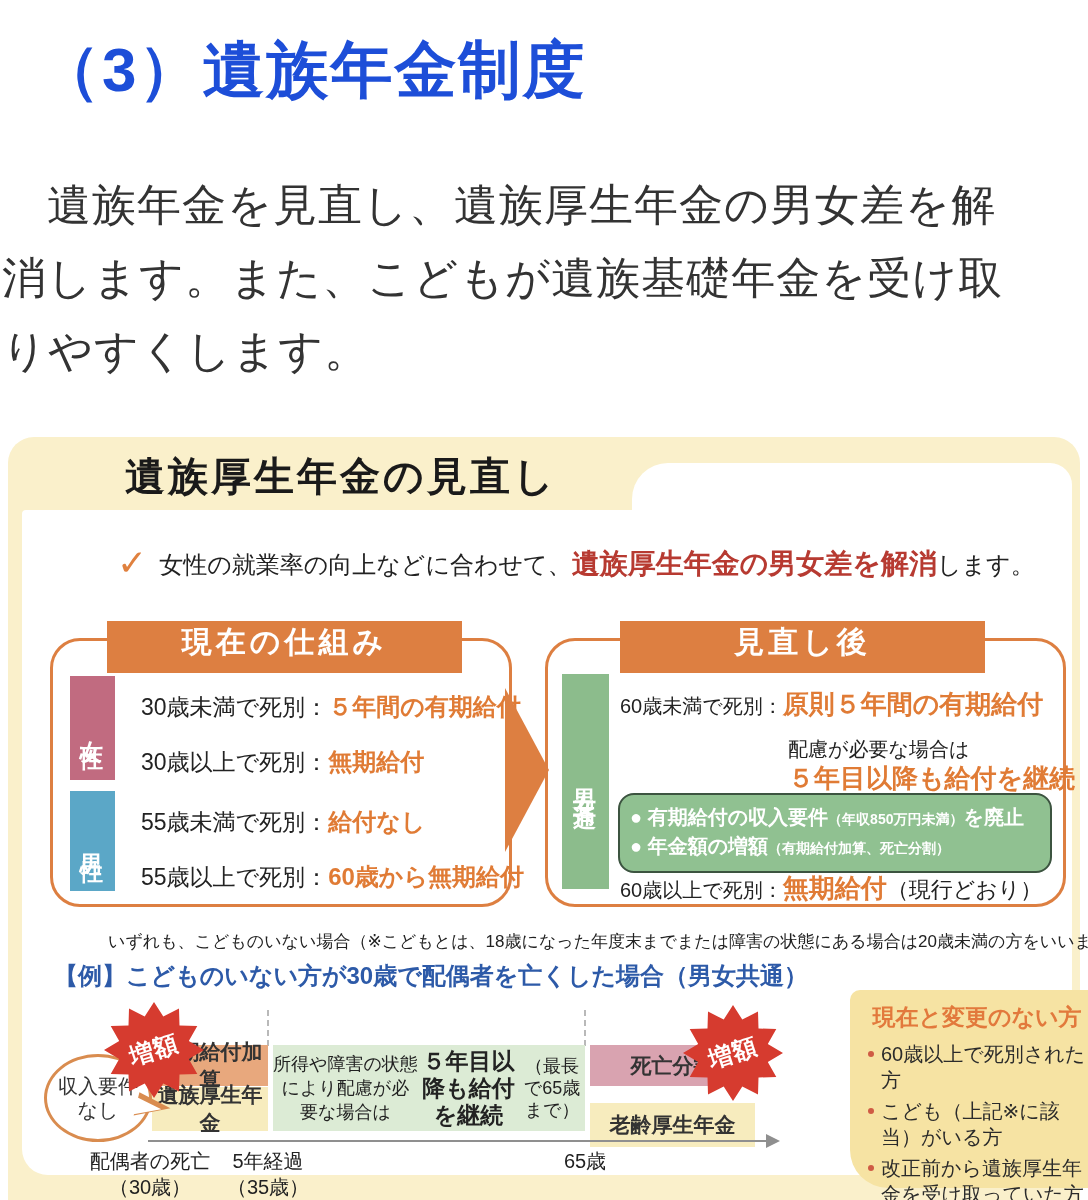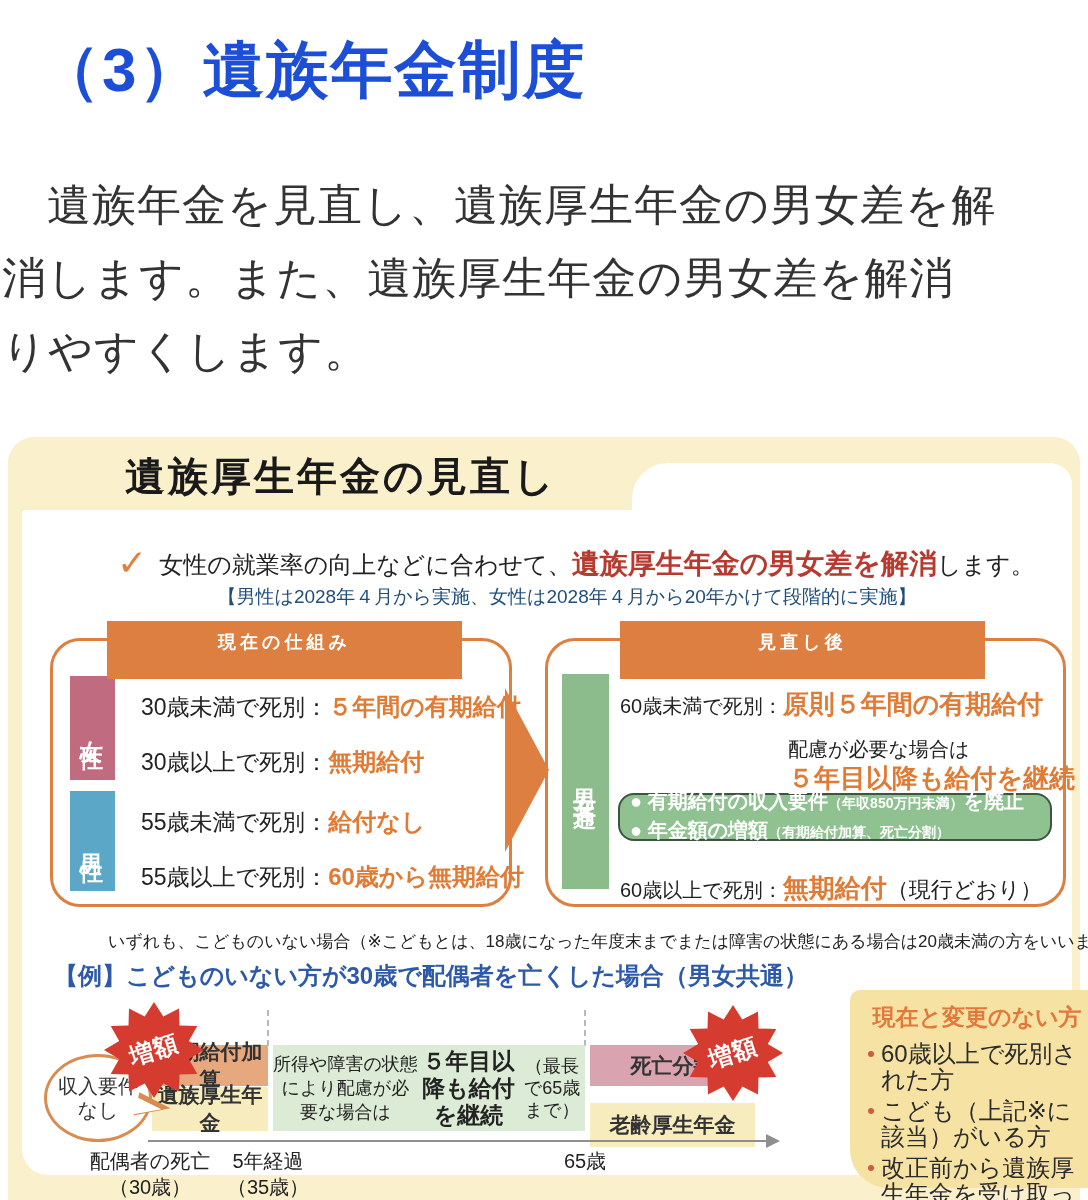--- a/index.html
+++ b/index.html
@@ -49,22 +49,22 @@
   .schedule-note{
     position:absolute;left:0;top:74px;width:100%;padding-left:40px;
     text-align:center;font-size:19px;font-weight:500;color:var(--navy);
   }
 
   
   .scheme-box{position:absolute;background:#fff;border:3px solid var(--orange);border-radius:30px;}
   .box-current{left:28px;top:128px;width:462px;height:269px;}
   .box-revised{left:523px;top:128px;width:521px;height:269px;}
   .box-header{
-    position:absolute;height:58px;background:var(--orange);color:#fff;
-    font-size:18px;font-weight:700;letter-spacing:4px;text-align:center;line-height:42px;z-index:3;font-family:Liberation Serif, serif;
+    position:absolute;height:52px;background:var(--orange);color:#fff;
+    font-size:30px;font-weight:700;letter-spacing:4px;text-align:center;line-height:42px;z-index:3;font-family:Liberation Serif, serif;
   }
   .hdr-current{left:85px;top:111px;width:355px;}
   .hdr-revised{left:598px;top:111px;width:365px;}
 
   .v-label{
     position:absolute;color:#fff;font-weight:700;font-size:23px;
     writing-mode:vertical-rl;text-orientation:upright;letter-spacing:6px;
     display:flex;align-items:center;justify-content:center;
   }
   .lbl-female{left:17px;top:35px;width:45px;height:104px;background:var(--pink);}
@@ -78,21 +78,21 @@
 
   .rev-row{position:absolute;left:72px;white-space:nowrap;}
   .rev-row .cond{font-size:20px;color:#222;}
   .rev-row .res{font-size:26px;font-weight:700;color:var(--orange-text);}
   .rev-row .paren{font-size:22px;color:#222;}
   .rev-row-1{top:46px;} .rev-row-2{top:230px;}
   .consider-1{position:absolute;left:240px;top:95px;font-size:20px;color:#222;white-space:nowrap;}
   .consider-2{position:absolute;left:240px;top:120px;font-size:26px;font-weight:700;color:var(--orange-text);white-space:nowrap;}
 
   .green-points{
-    position:absolute;left:70px;top:152px;width:434px;height:48px;
+    position:absolute;left:70px;top:152px;width:434px;height:80px;
     background:var(--green-box);border:2px solid var(--green-box-border);border-radius:16px;
     padding:6px 10px;display:flex;flex-direction:column;justify-content:center;z-index:2;
   }
   .gp-line{white-space:nowrap;color:#fff;font-weight:700;line-height:27px;}
   .gp-main{font-size:20px;} .gp-sub{font-size:14px;} .gp-tail{font-size:20px;}
 
   .transition-arrow{
     position:absolute;left:483px;top:178px;width:44px;height:164px;background:var(--orange);
     clip-path:polygon(0 0,100% 50%,0 100%);z-index:2;
   }
@@ -152,50 +152,49 @@
   
   .unchanged-box{
     position:absolute;left:814px;top:553px;width:250px;height:198px;
     background:var(--info-yellow);border-radius:10px 10px 12px 38px;z-index:5;
     padding:12px 12px 10px 16px;
     margin-left:28px;
   }
   .unchanged-header{text-align:center;font-size:23px;font-weight:700;color:#e2793c;margin-bottom:8px;white-space:nowrap;}
   .unchanged-list{list-style:none;}
   .unchanged-list li{
-    position:relative;padding-left:15px;font-size:24px;line-height:26px;color:#2b2b2b;margin-bottom:5px;
+    position:relative;padding-left:15px;font-size:20px;line-height:26px;color:#2b2b2b;margin-bottom:5px;
   }
   .unchanged-list li::before{
     content:"";position:absolute;left:2px;top:10px;width:6px;height:6px;border-radius:50%;background:#cf5b44;
   }
 </style>
 </head>
 <body>
 
 <h1 class="page-title">（3）遺族年金制度</h1>
 
 <div class="intro">
   <div class="line">　遺族年金を見直し、遺族厚生年金の男女差を解</div>
-  <div class="line">消します。また、遺族厚生年金の男女差を解消</div>
+  <div class="line">消します。また、こどもが遺族基礎年金を受け取</div>
   <div class="line">りやすくします。</div>
 </div>
 
 <div class="panel">
   <div class="panel-title">遺族厚生年金の見直し</div>
   <div class="white-tab"></div>
 
   <div class="white-main">
 
     <div class="check-row">
       <span class="check-glyph">✓</span>
       <span class="check-prefix">女性の就業率の向上などに合わせて、</span>
       <span class="check-highlight">遺族厚生年金の男女差を解消</span>
       <span class="check-suffix">します。</span>
     </div>
-    <div class="schedule-note">【男性は2028年４月から実施、女性は2028年４月から20年かけて段階的に実施】</div>
 
     <div class="box-header hdr-current">現在の仕組み</div>
     <div class="scheme-box box-current">
       <div class="v-label lbl-female">女性</div>
       <div class="v-label lbl-male">男性</div>
       <div class="benefit-row row-1">
         <span class="cond">30歳未満で死別：</span><span class="res">５年間の有期給付</span>
       </div>
       <div class="benefit-row row-2">
         <span class="cond">30歳以上で死別：</span><span class="res">無期給付</span>

